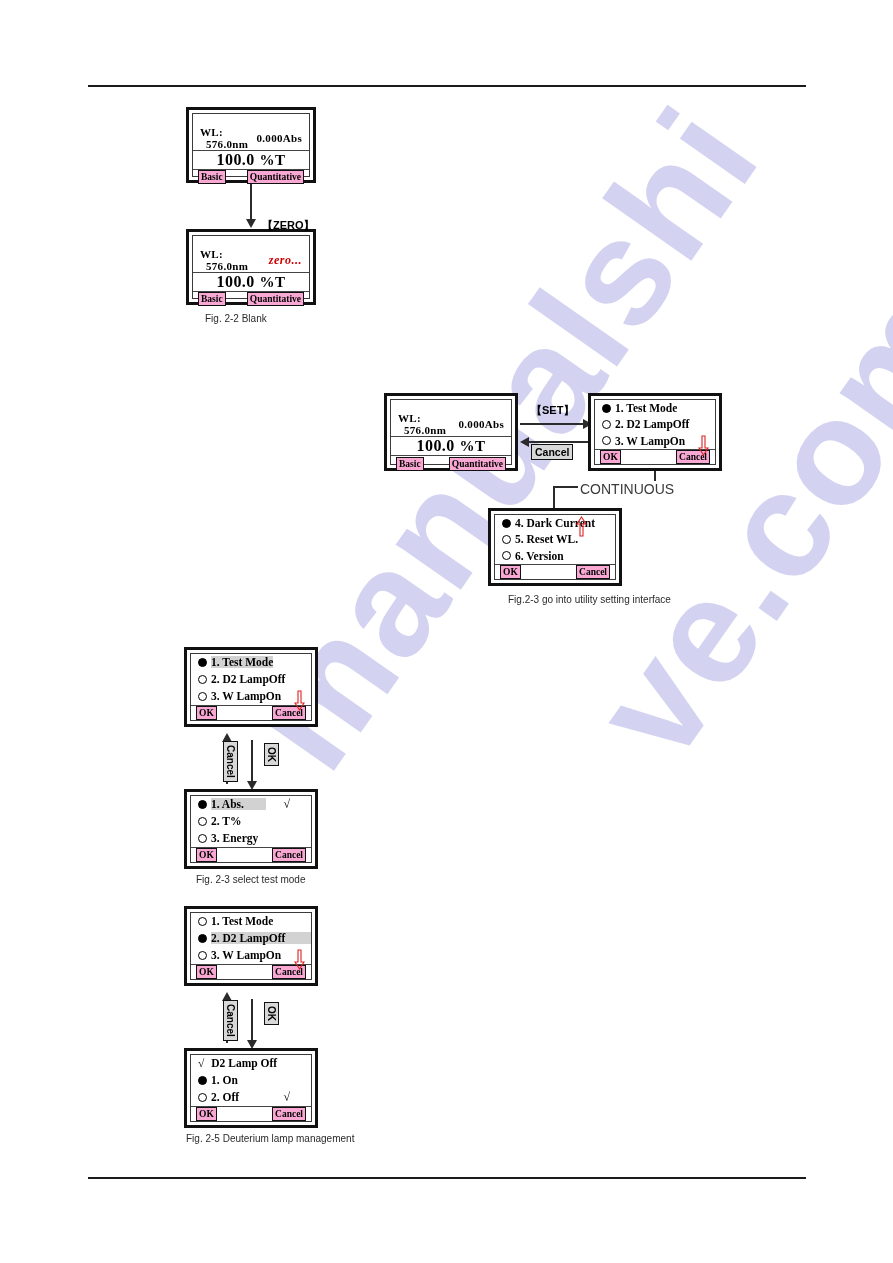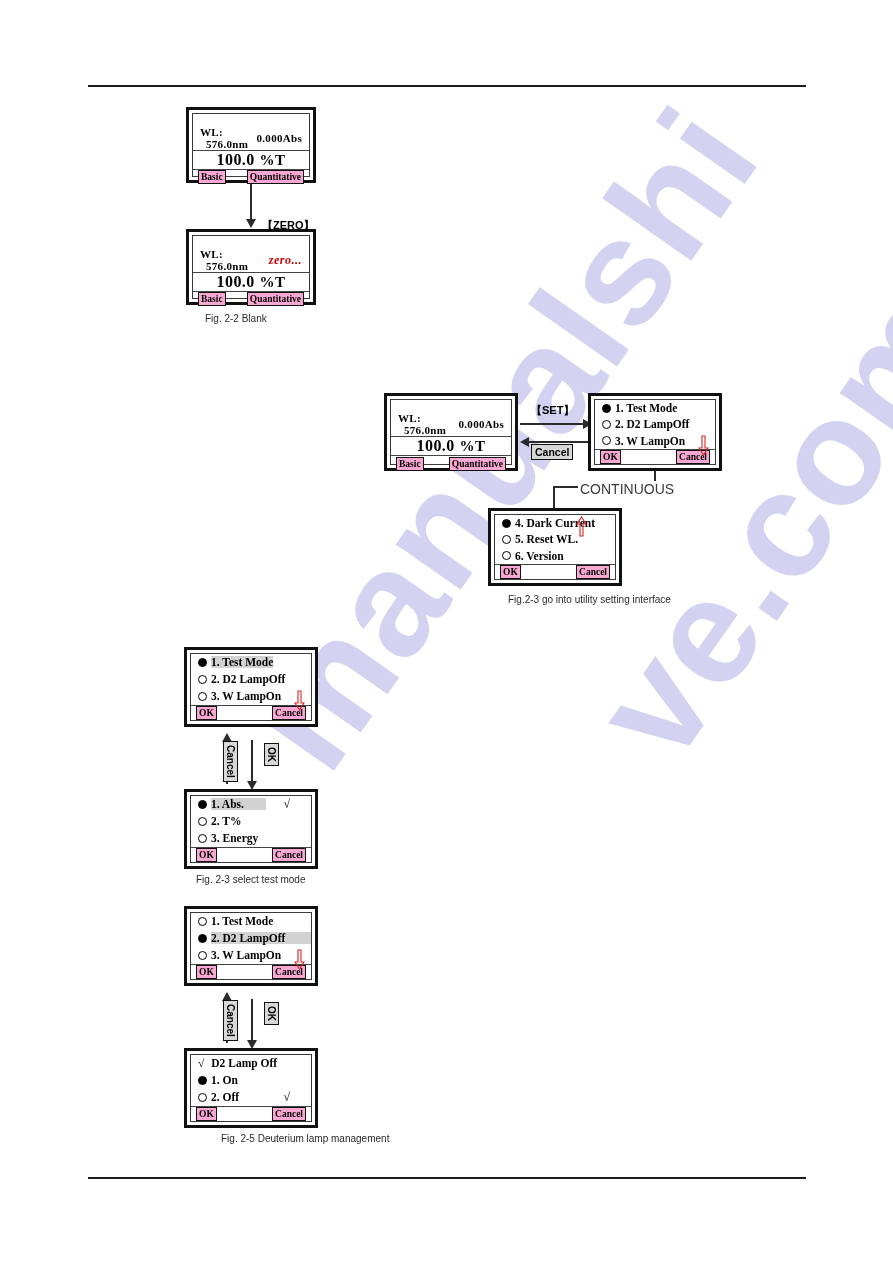--- a/index.html
+++ b/index.html
@@ -382,15 +382,15 @@
         <span class="bullet"></span>
         <span class="mlabel">2. Off</span>
         <span class="mcheck">√</span>
       </div>
       <div class="menu-foot">
         <span class="softkey">OK</span>
         <span class="softkey">Cancel</span>
       </div>
     </div>
   </div>
-  <div class="caption" style="left:186px;top:1133px;margin-left:35px;">Fig. 2-5 Deuterium lamp management</div>
+  <div class="caption" style="left:186px;top:1133px;">Fig. 2-5 Deuterium lamp management</div>
 
 </div>
 
 </body></html>

